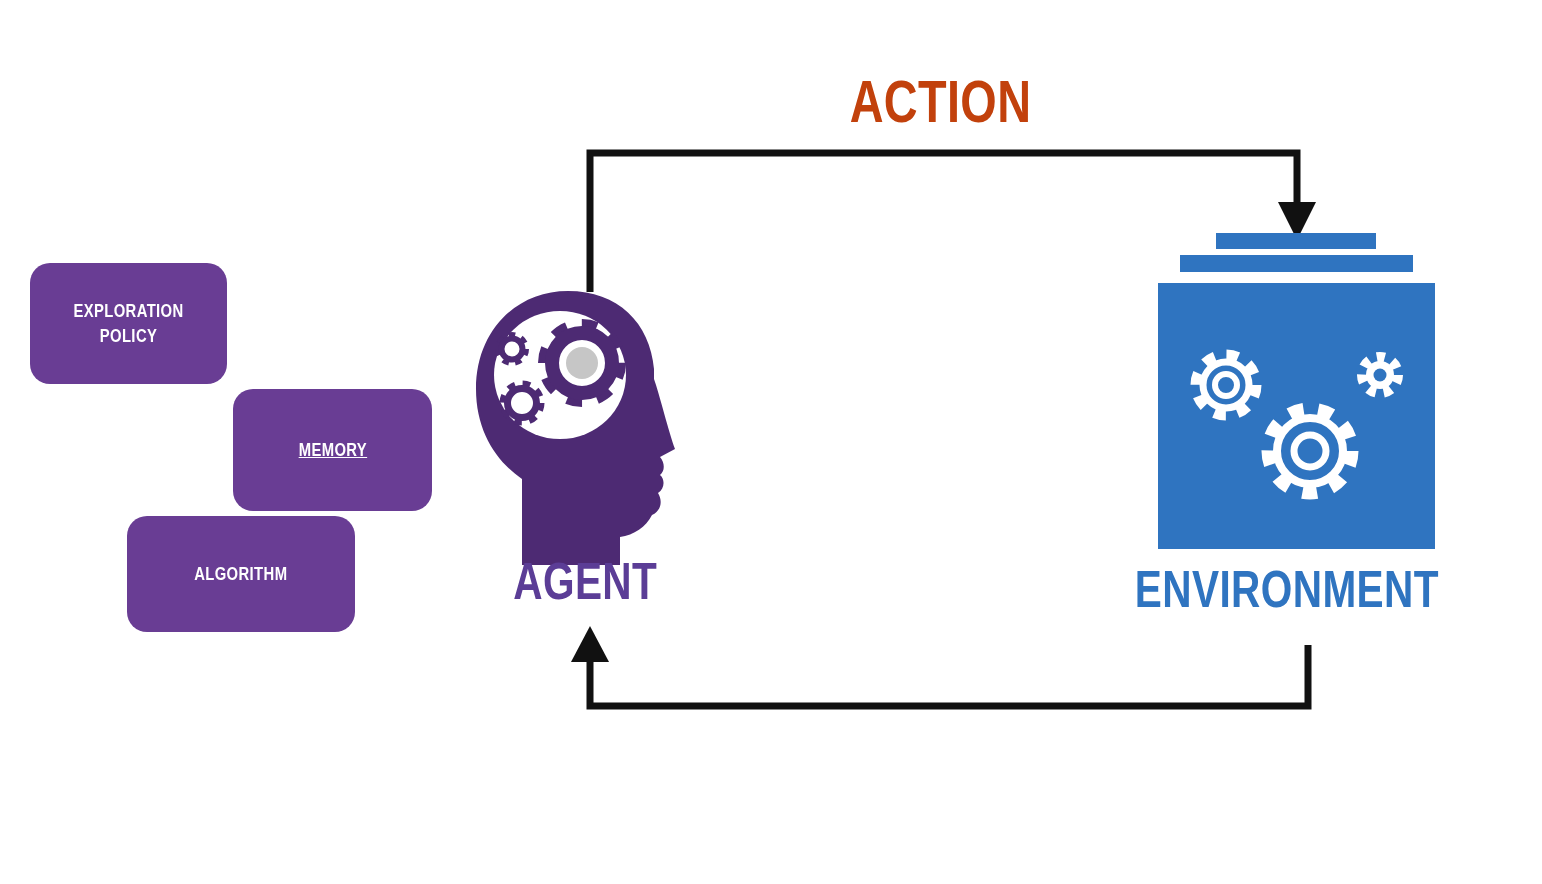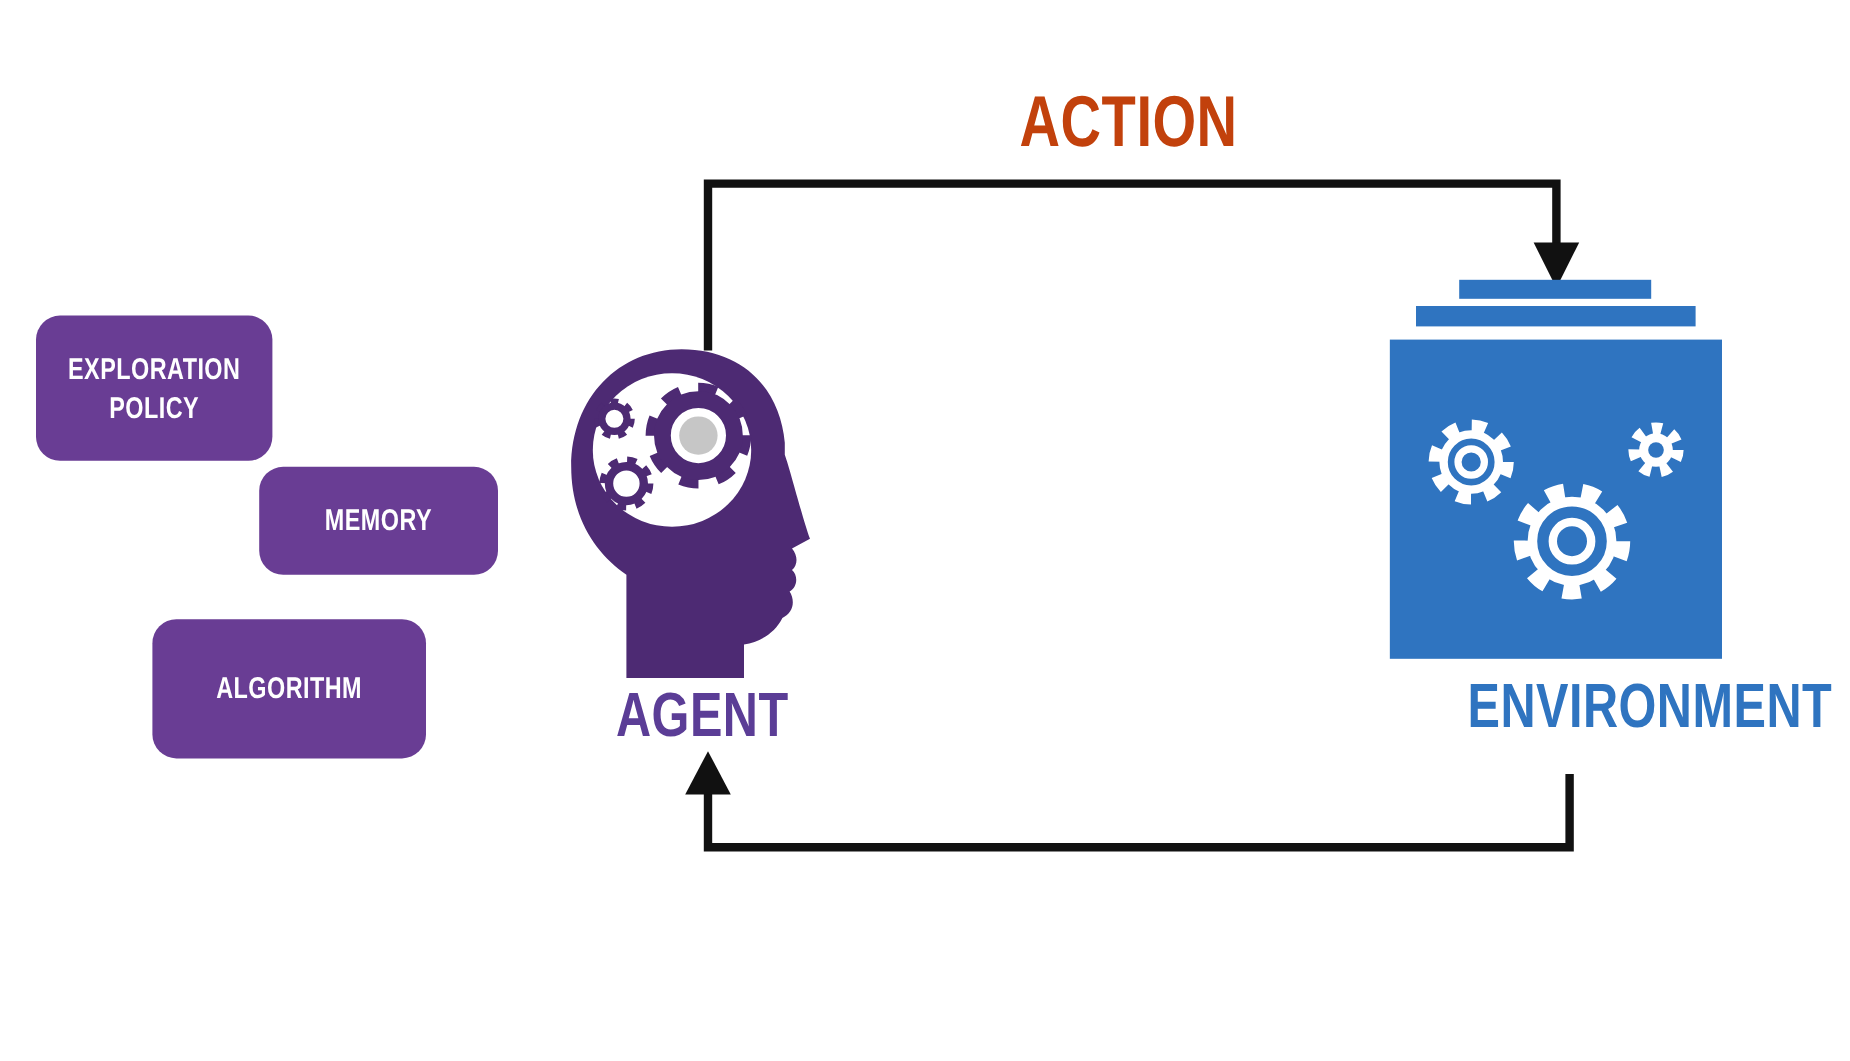--- a/index.html
+++ b/index.html
@@ -34,21 +34,21 @@
     line-height:1.28;
     letter-spacing:0.5px;
     white-space:normal;
   }
   .pbox{
     position:absolute;
     background:var(--box-purple);
     border-radius:20px;
     color:var(--text-white);
     display:flex;align-items:center;justify-content:center;
-    font-weight:bold;font-size:25px;
+    font-weight:bold;font-size:19px;
     text-align:center;
     padding:6px;
   }
   .arrow-label{
     position:absolute;
     text-align:center;
     font-weight:bold;
     font-size:60px;
     color:#c2410c;
   }
@@ -84,21 +84,21 @@
   </svg>
 
   <div class="arrow-label" style="left:765px;top:64px;width:350px;">
     <span class="cond">ACTION</span>
   </div>
 
 
   <div class="pbox" style="left:30px;top:263px;width:197px;height:121px;">
     <span class="cond">EXPLORATION POLICY</span>
   </div>
-  <div class="pbox" style="left:216px;top:389px;width:199px;height:90px;">
+  <div class="pbox" style="left:233px;top:389px;width:199px;height:122px;text-decoration:underline;">
     <span class="cond">MEMORY</span>
   </div>
   <div class="pbox" style="left:127px;top:516px;width:228px;height:116px;">
     <span class="cond">ALGORITHM</span>
   </div>
 
   <svg class="icon-abs" style="left:468px;top:283px;" width="212" height="290" viewBox="0 0 212 290">
     <path class="fill-head" d="M100 8 C150 8 182 40 186 86 L186 96 C191 110 201 150 207 166 L192 174 C197 180 197 188 192 192 C197 196 197 206 190 210 C195 218 193 228 184 232 C178 244 166 252 152 254 L152 282 L54 282 L54 196 C28 178 8 148 8 106 C8 48 48 8 100 8 Z"></path>
     <ellipse cx="92" cy="92" rx="66" ry="64" fill="#ffffff"></ellipse>
     <g>
@@ -109,21 +109,21 @@
     <g>
       <circle cx="44" cy="66" r="13" fill="none" class="st-head" stroke-width="8" stroke-dasharray="5.8 5.8"></circle>
       <circle cx="44" cy="66" r="10.5" fill="none" class="st-head" stroke-width="6"></circle>
     </g>
     <g>
       <circle cx="54" cy="120" r="18" fill="none" class="st-head" stroke-width="9" stroke-dasharray="7.07 7.07"></circle>
       <circle cx="54" cy="120" r="14.5" fill="none" class="st-head" stroke-width="7"></circle>
     </g>
   </svg>
 
-  <div class="entity-label agent-label" style="left:460px;top:548px;width:250px;margin-top:15px;">
+  <div class="entity-label agent-label" style="left:460px;top:548px;width:250px;">
     <span class="cond">AGENT</span>
   </div>
 
   <svg class="icon-abs" style="left:1158px;top:233px;" width="280" height="320" viewBox="0 0 280 320">
     <rect x="58" y="0" width="160" height="16" class="fill-blue"></rect>
     <rect x="22" y="22" width="233" height="17" class="fill-blue"></rect>
     <rect x="0" y="50" width="277" height="266" class="fill-blue"></rect>
     <g>
       <circle cx="68" cy="152" r="30" fill="none" class="st-white" stroke-width="11" stroke-dasharray="11.8 11.8"></circle>
       <circle cx="68" cy="152" r="23" fill="none" class="st-white" stroke-width="7"></circle>
@@ -134,17 +134,17 @@
       <circle cx="152" cy="218" r="33" fill="none" class="st-white" stroke-width="8"></circle>
       <circle cx="152" cy="218" r="16" fill="none" class="st-white" stroke-width="7"></circle>
     </g>
     <g>
       <circle cx="222" cy="142" r="18" fill="none" class="st-white" stroke-width="10" stroke-dasharray="8.1 8.1"></circle>
       <circle cx="222" cy="142" r="14" fill="#ffffff"></circle>
       <circle cx="222" cy="142" r="6.5" class="fill-blue"></circle>
     </g>
   </svg>
 
-  <div class="entity-label env-label" style="left:1180px;top:556px;width:330px;">
+  <div class="entity-label env-label" style="left:1092px;top:556px;width:330px;">
     <span class="cond">ENVIRONMENT</span>
   </div>
 
 </div>
 
 </body></html>

